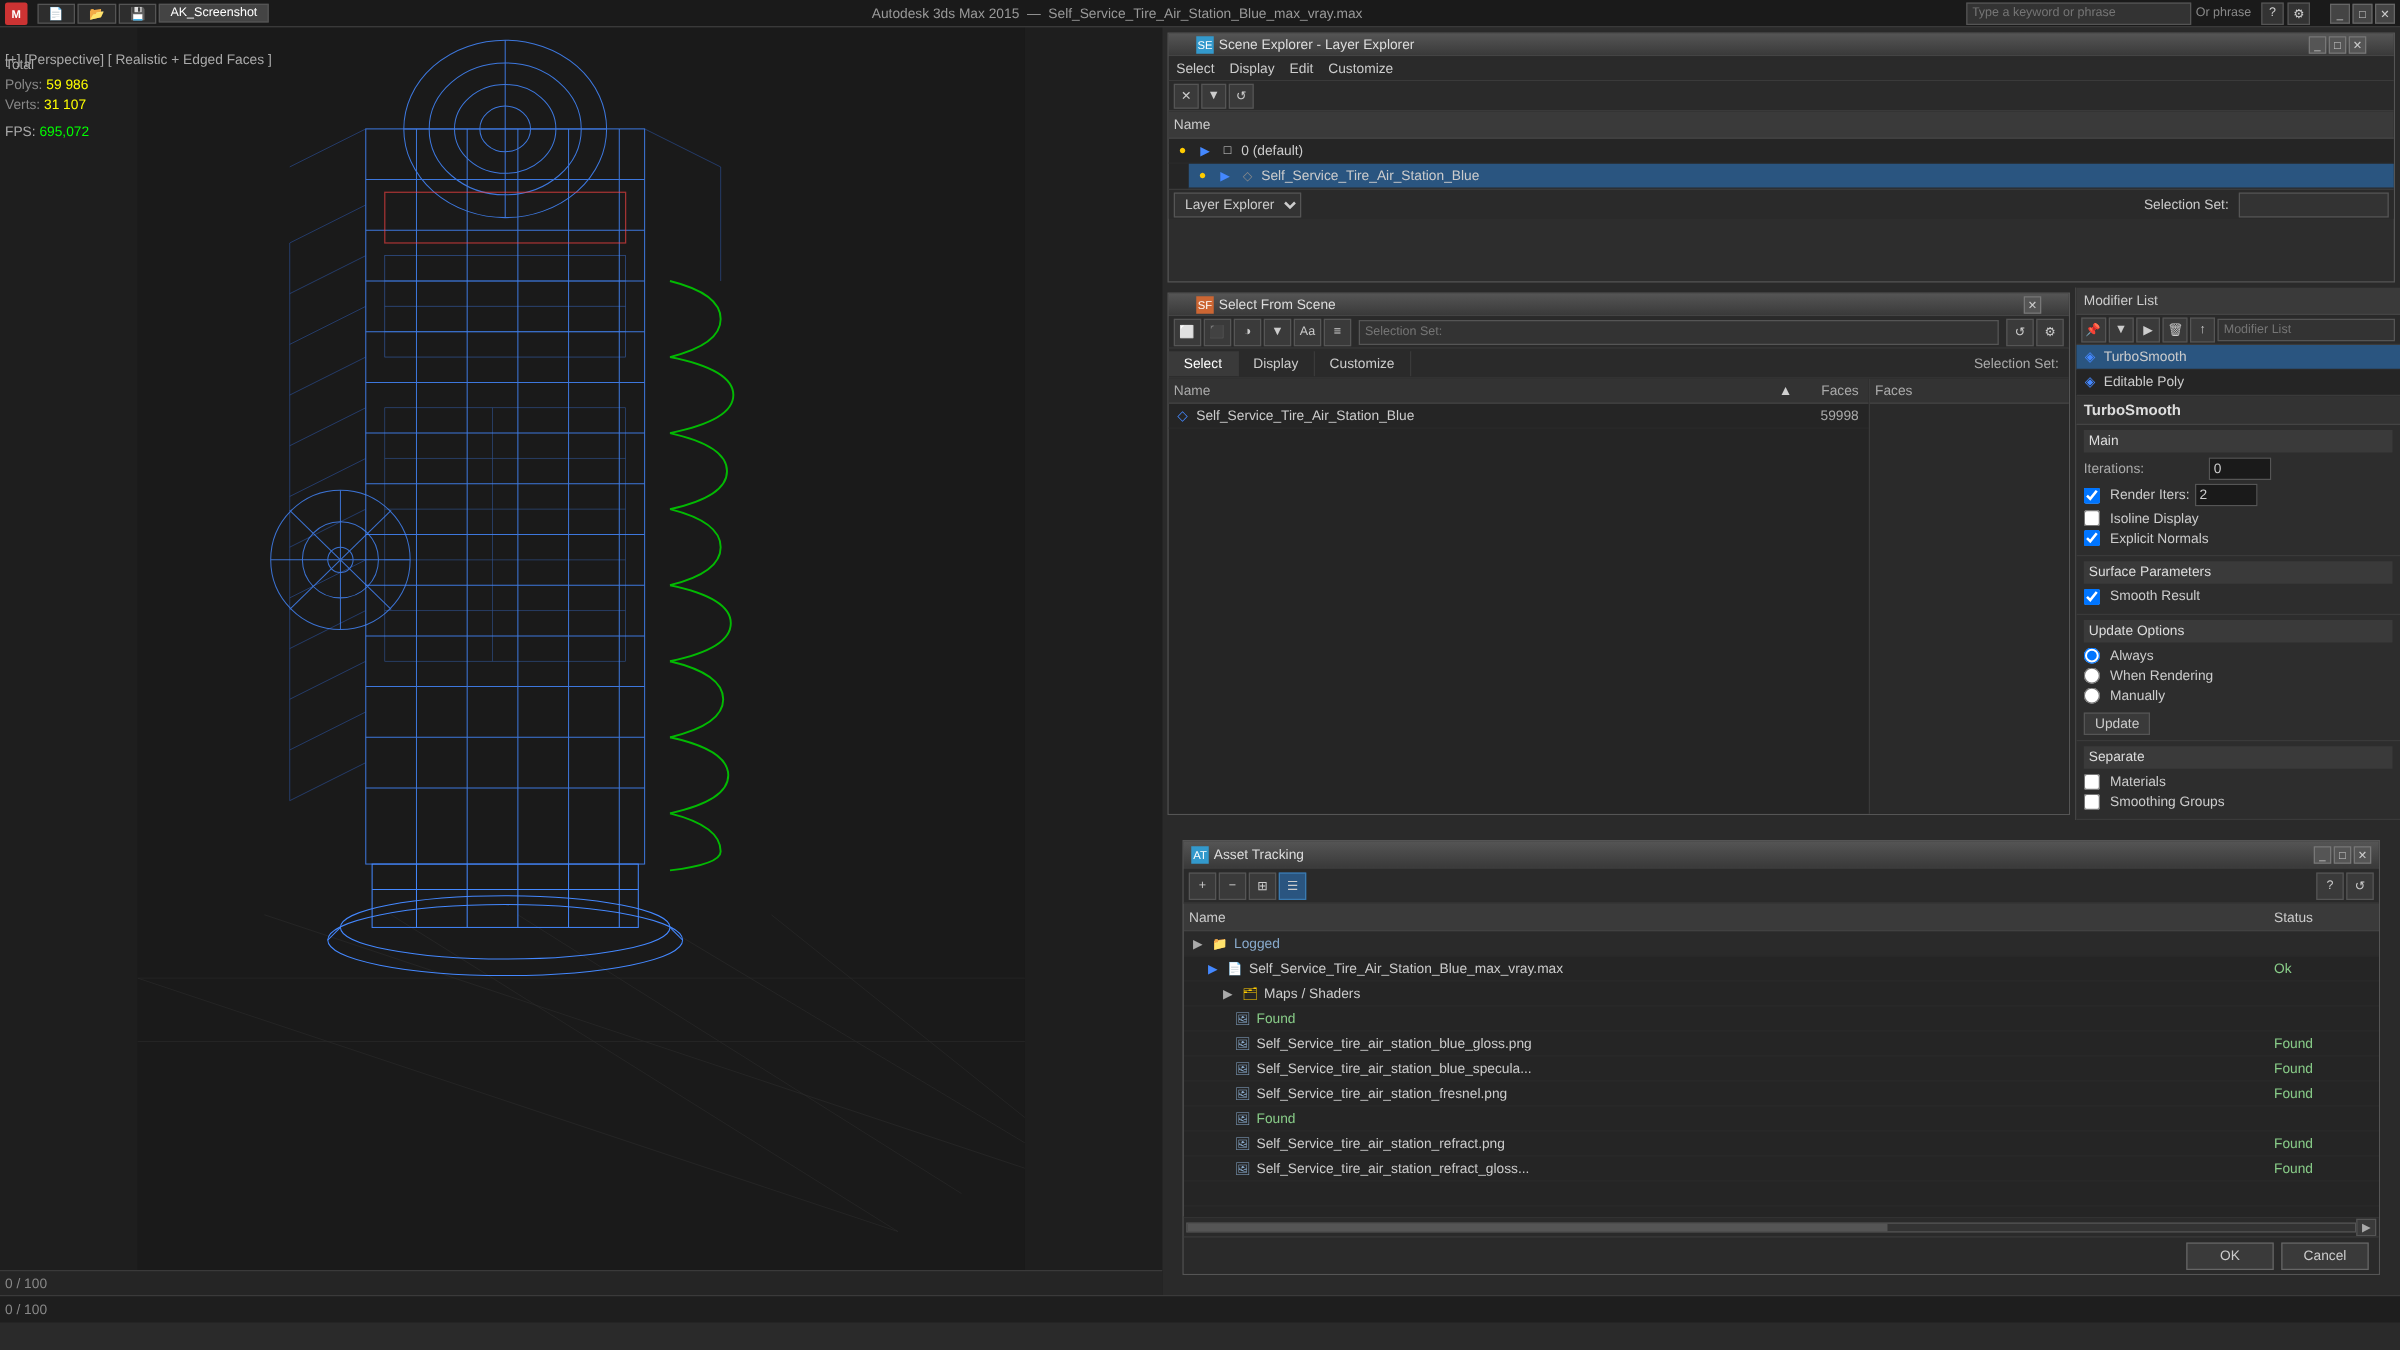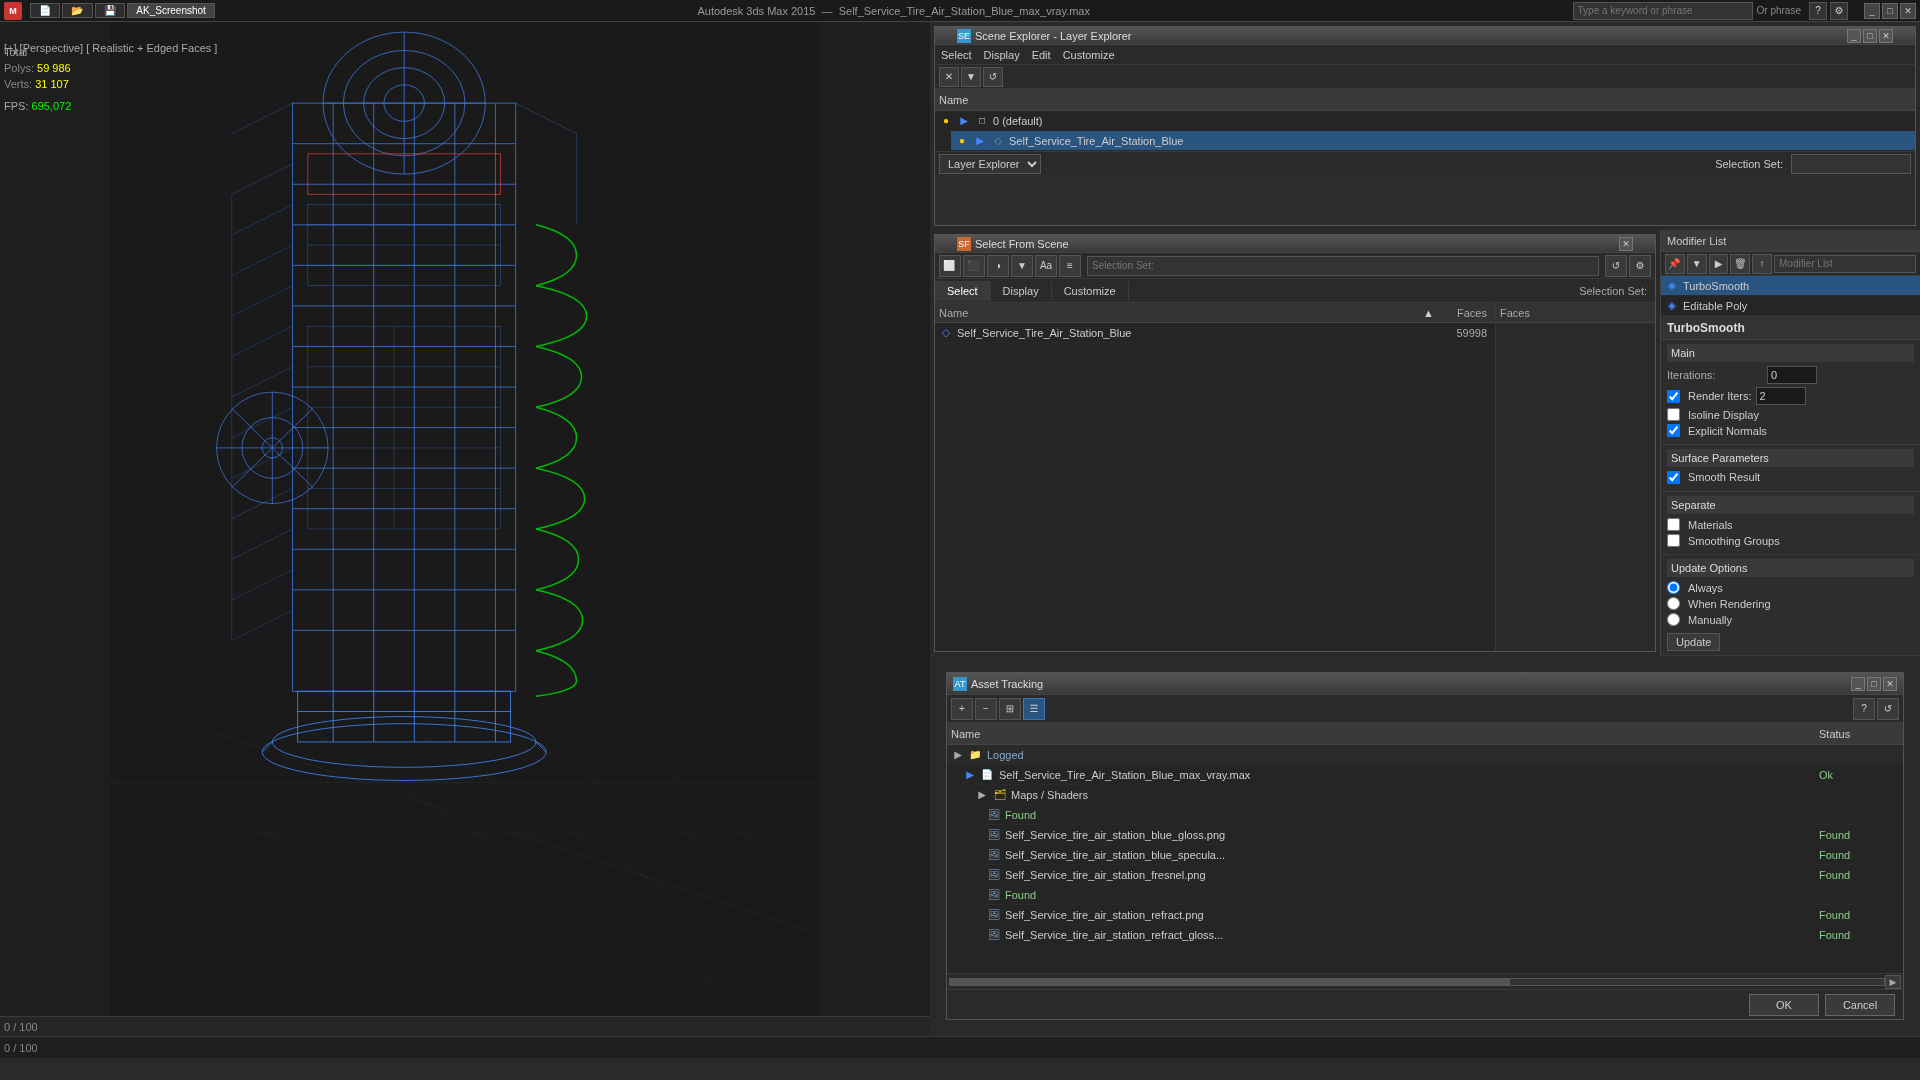--- a/index.html
+++ b/index.html
@@ -914,59 +914,59 @@
           <div class="mod-row">
             <label style="display:flex;align-items:flex-start;gap:4px;">
               <input type="checkbox" class="mod-checkbox" checked="" style="">
               <span class="mod-checkbox-label">Smooth Result</span>
             </label>
           </div>
         </div>
 
         <div class="mod-section">
           <div class="mod-section-header">
+            <span>Update Options</span>
+          </div>
+          <div class="mod-row">
+            <label style="display:flex;align-items:center;gap:4px;">
+              <input type="radio" name="update" class="mod-radio" checked="" style="">
+              <span class="mod-radio-label">Always</span>
+            </label>
+          </div>
+          <div class="mod-row">
+            <label style="display:flex;align-items:center;gap:4px;">
+              <input type="radio" name="update" class="mod-radio" style="">
+              <span class="mod-radio-label">When Rendering</span>
+            </label>
+          </div>
+          <div class="mod-row">
+            <label style="display:flex;align-items:center;gap:4px;">
+              <input type="radio" name="update" class="mod-radio" style="">
+              <span class="mod-radio-label">Manually</span>
+            </label>
+          </div>
+          <button class="mod-btn">Update</button>
+        </div>
+
+        <div class="mod-section">
+          <div class="mod-section-header">
             <span>Separate</span>
           </div>
           <div class="mod-row">
             <label style="display:flex;align-items:center;gap:4px;">
               <input type="checkbox" class="mod-checkbox" style="">
               <span class="mod-checkbox-label">Materials</span>
             </label>
           </div>
           <div class="mod-row">
             <label style="display:flex;align-items:center;gap:4px;">
               <input type="checkbox" class="mod-checkbox" style="">
               <span class="mod-checkbox-label">Smoothing Groups</span>
             </label>
           </div>
-        </div>
-
-        <div class="mod-section">
-          <div class="mod-section-header">
-            <span>Update Options</span>
-          </div>
-          <div class="mod-row">
-            <label style="display:flex;align-items:center;gap:4px;">
-              <input type="radio" name="update" class="mod-radio" checked="" style="">
-              <span class="mod-radio-label">Always</span>
-            </label>
-          </div>
-          <div class="mod-row">
-            <label style="display:flex;align-items:center;gap:4px;">
-              <input type="radio" name="update" class="mod-radio" style="">
-              <span class="mod-radio-label">When Rendering</span>
-            </label>
-          </div>
-          <div class="mod-row">
-            <label style="display:flex;align-items:center;gap:4px;">
-              <input type="radio" name="update" class="mod-radio" style="">
-              <span class="mod-radio-label">Manually</span>
-            </label>
-          </div>
-          <button class="mod-btn">Update</button>
         </div>
       </div>
     </div>
 
     <div id="asset-tracking" style="margin:16px; display:flex; flex-direction:column; min-height:320px;">
       <div class="at-title-bar">
         <div class="panel-title-icon" style="background:#3399cc;">AT</div>
         <div class="panel-title-text">Asset Tracking</div>
         <div class="panel-win-btns">
           <div class="panel-win-btn">_</div>

